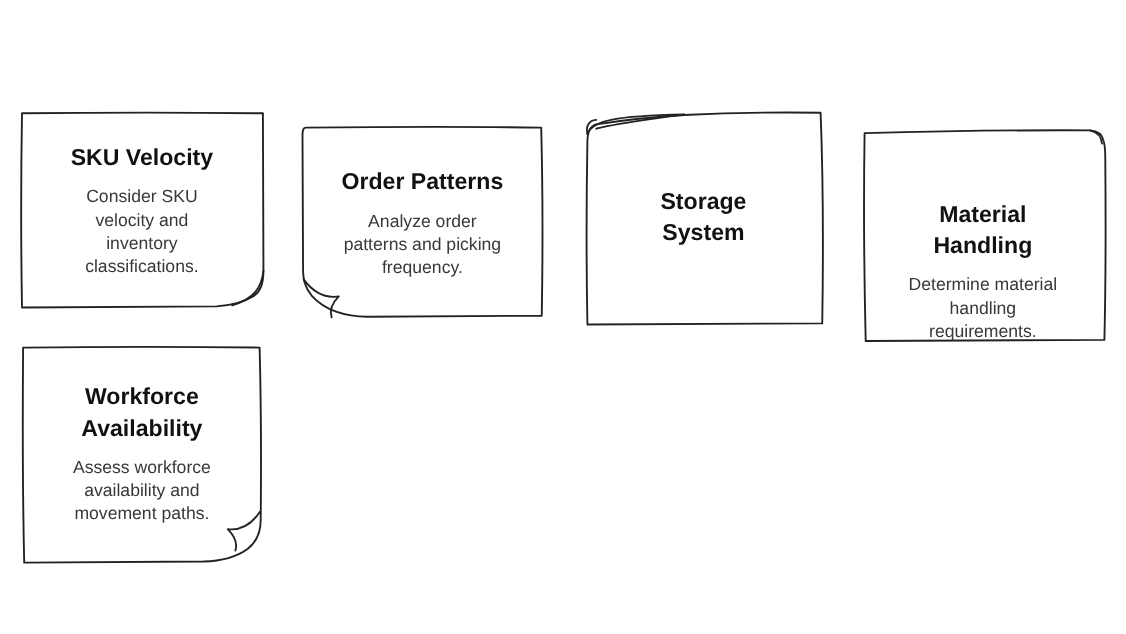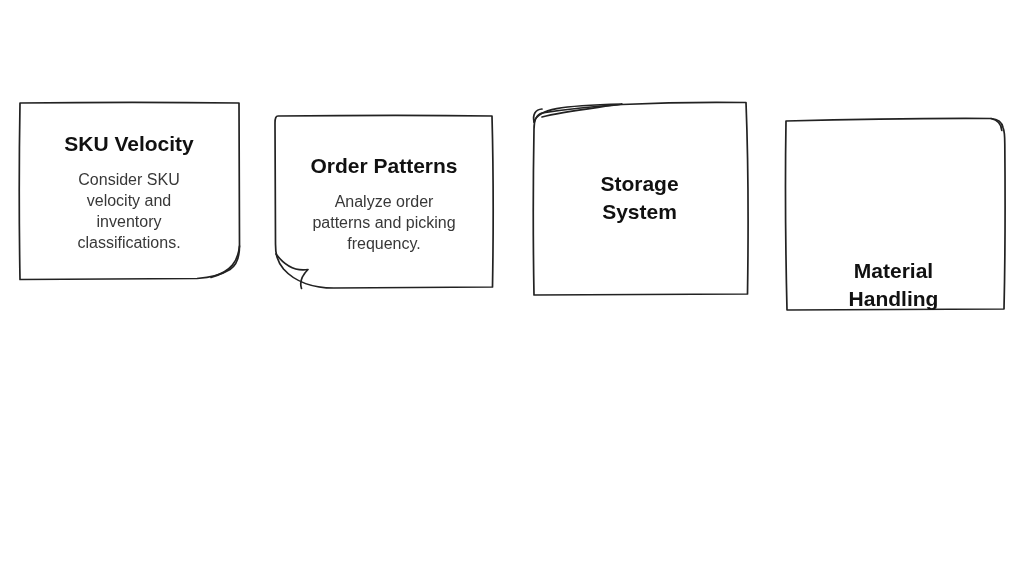--- a/index.html
+++ b/index.html
@@ -105,17 +105,33 @@
   </div>
 
   <div class="note note-4">
     <svg viewBox="0 0 229 199" aria-hidden="true">
       <path class="main" d="M7 7 C75 5.2 152 4.2 212 4.5 C218.5 5 223 8.5 224 13.5 C225.5 17 225.8 22 225.8 30 C226.3 85 226.3 140 225 195 L8 196 C6.5 133 6 69 7 7 Z"></path>
       <path class="accent" d="M212 4.5 C218.5 6 222.3 9.5 222.8 16.5"></path>
     </svg>
     <div class="note-content">
       <div class="note-title">Material
 Handling</div>
+      <div class="note-body">Determine material
+handling
+requirements.</div>
     </div>
   </div>
 
+  <div class="note note-5">
+    <svg viewBox="0 0 228 200" aria-hidden="true">
+      <path class="main" d="M6 3 C80 2.2 158 2.2 221 3 C222.5 58 222.5 110 222 160 C222 171 218.5 179.5 210 186 C199 194 186 197 170 197.5 L7 198.5 C5.5 133 5.5 67 6 3 Z"></path>
+      <path class="accent" d="M221.5 152 C213.5 164 204 169.5 192 168 L192 168 C198.5 174.5 201 181 199 187.5"></path>
+    </svg>
+    <div class="note-content">
+      <div class="note-title">Workforce
+Availability</div>
+      <div class="note-body">Assess workforce
+availability and
+movement paths.</div>
+    </div>
+  </div>
 
 </div>
 
 </body></html>

